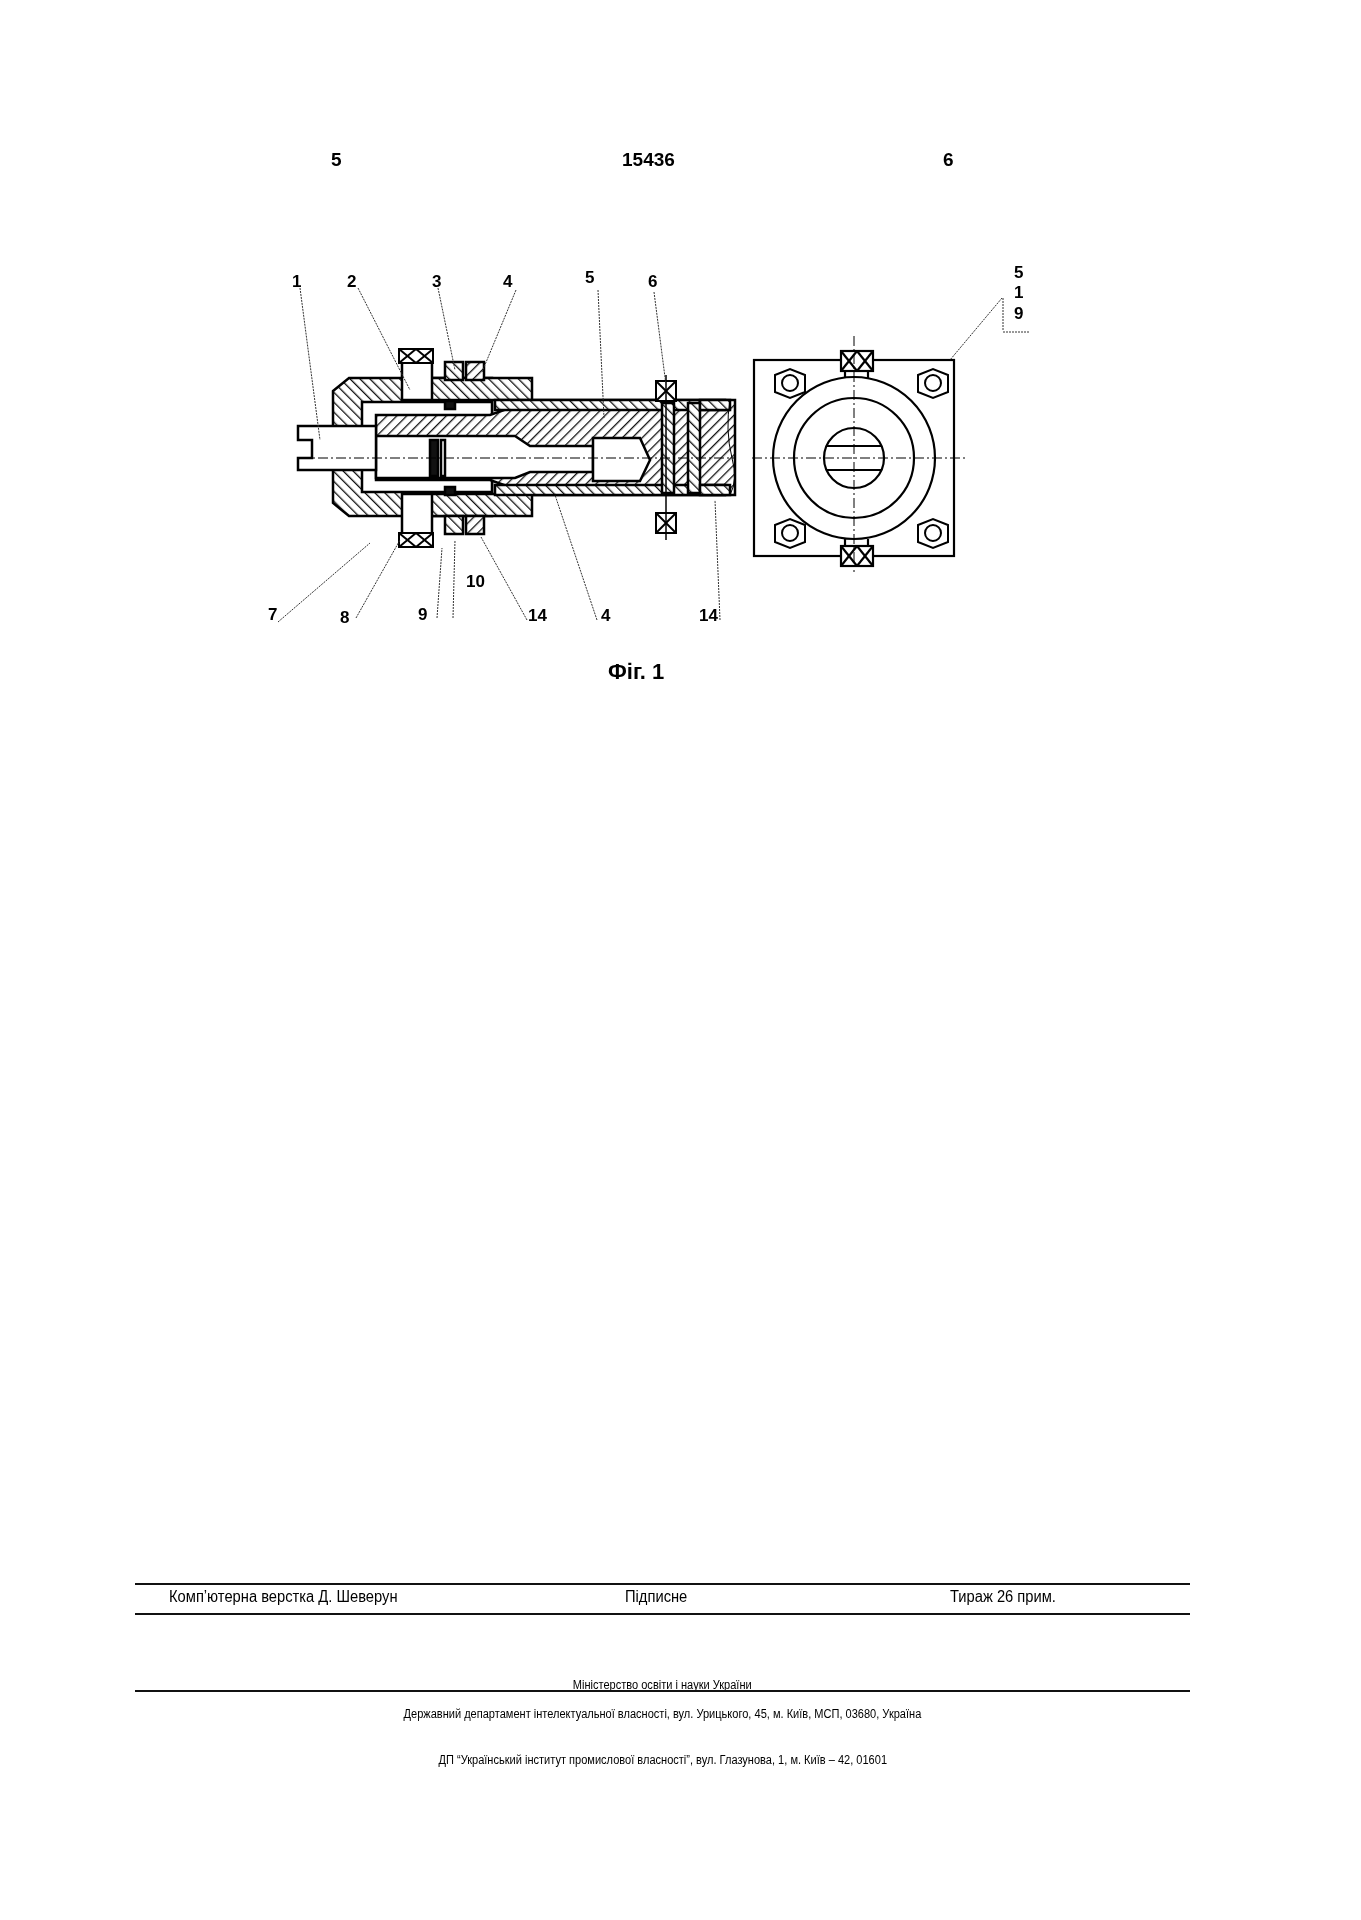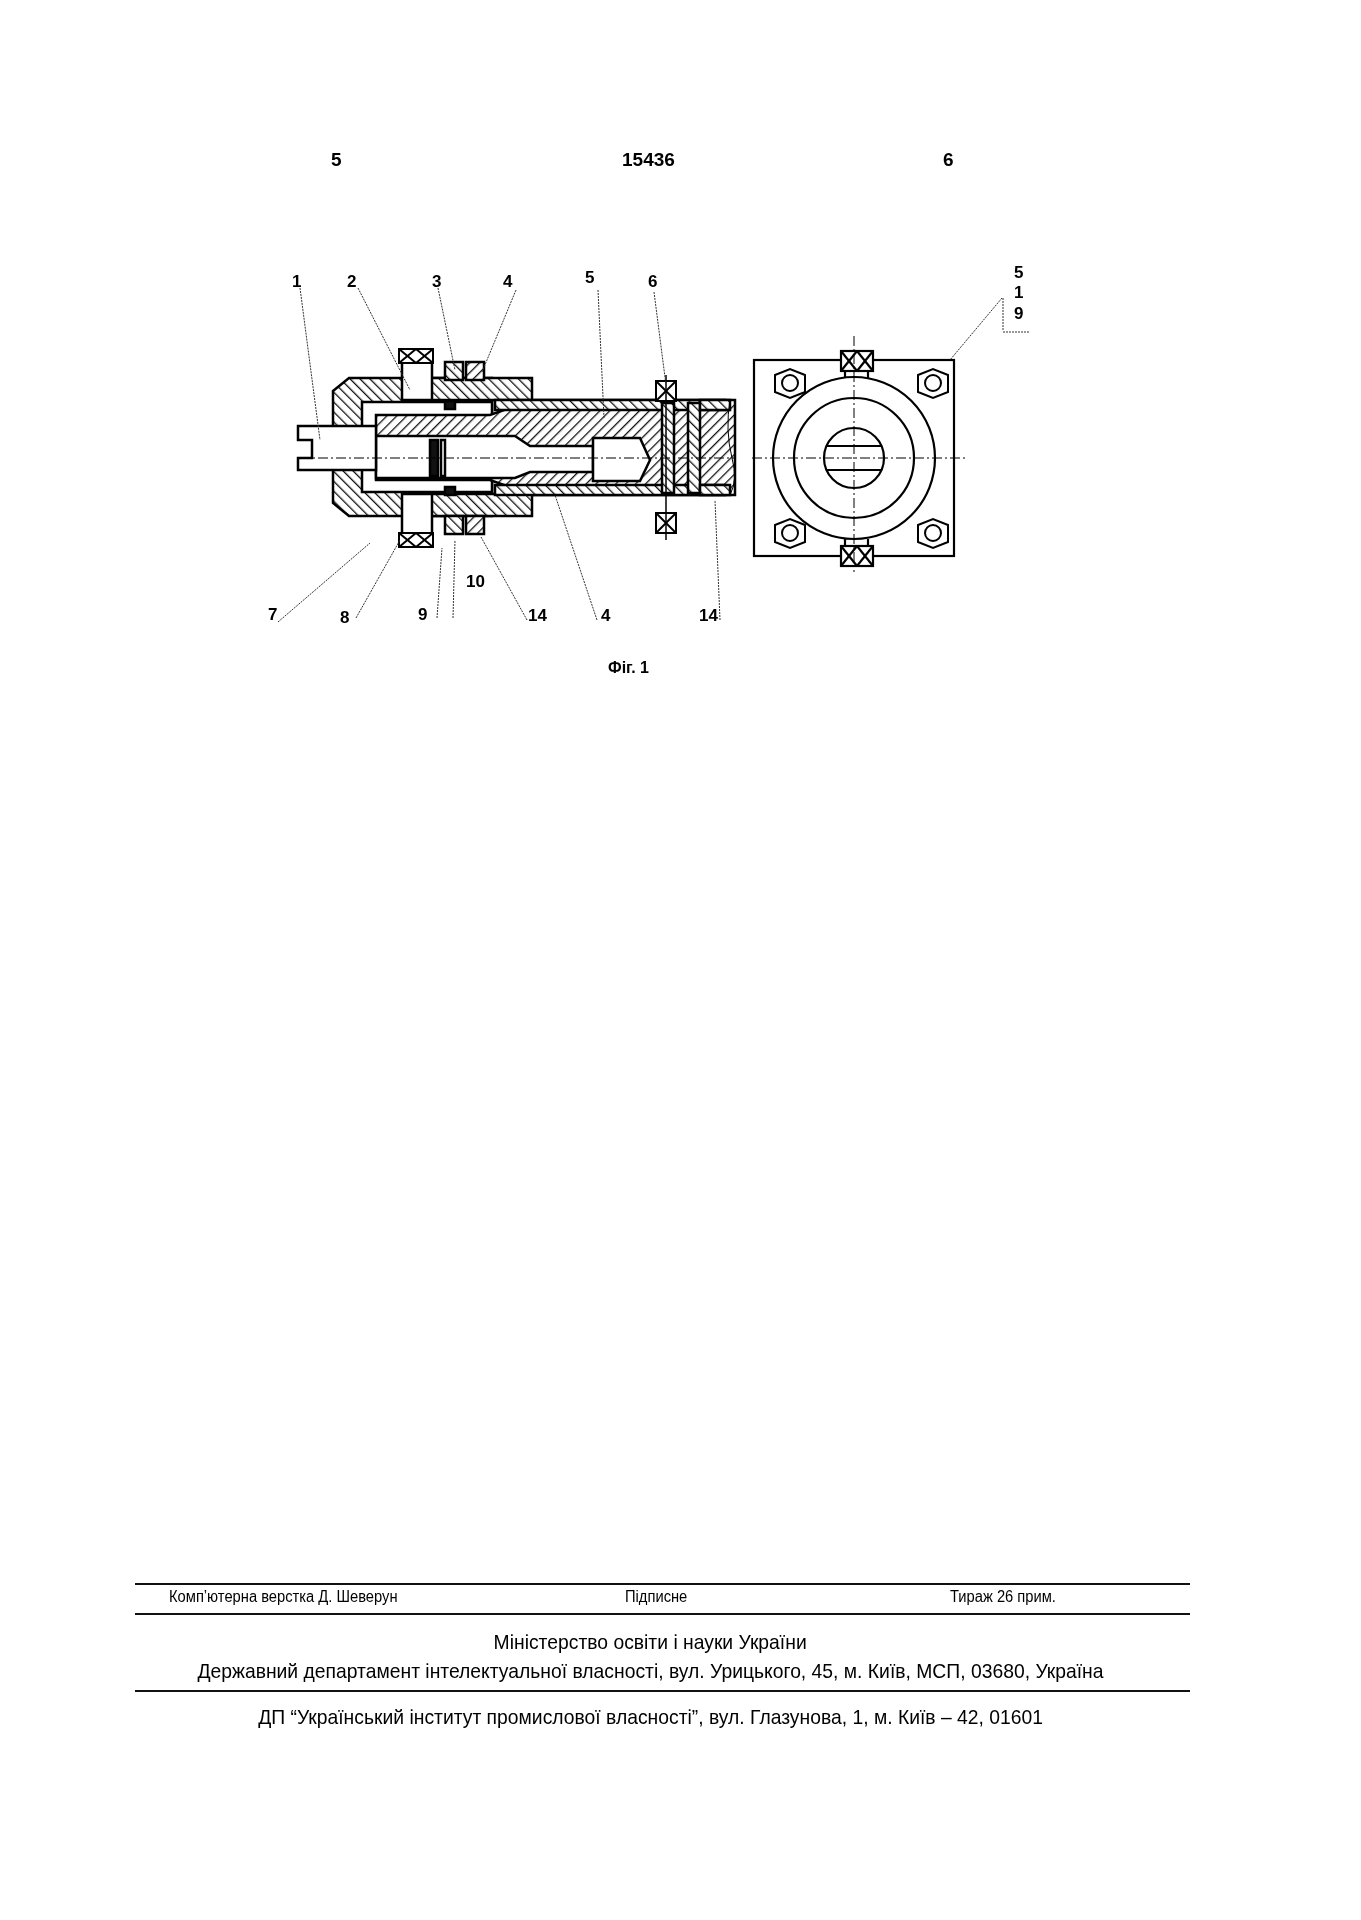--- a/index.html
+++ b/index.html
@@ -1,24 +1,24 @@
 <!DOCTYPE html>
 <html><head>
 <meta charset="utf-8">
 <style>
   html, body { margin: 0; padding: 0; background: #ffffff; }
   body { width: 1361px; height: 1920px; position: relative; overflow: hidden;
          font-family: "Liberation Sans", sans-serif; color: #000; }
   .abs { position: absolute; }
   .hdr { font-weight: bold; font-size: 19px; top: 149px; }
   .lbl { position: absolute; font-weight: bold; font-size: 17px; font-family: "Liberation Sans", sans-serif; }
-  .caption { position: absolute; top: 659px; left: 608px; font-weight: bold; font-size: 16px; }
+  .caption { position: absolute; top: 659px; left: 608px; font-weight: bold; font-size: 22px; }
   .rule { position: absolute; left: 135px; width: 1055px; height: 2px; background: #111; }
   .foot { position: absolute; font-size: 16px; transform: scaleX(0.92); transform-origin: left top; }
-  .center { position: absolute; left: 123px; width: 1055px; text-align: center; font-size: 21px; }
+  .center { position: absolute; left: 135px; width: 1055px; text-align: center; font-size: 12px; margin-top: 48px; }
   .center span { display: inline-block; transform: scaleX(0.92); }
   svg { position: absolute; left: 0; top: 0; }
 </style>
 </head>
 <body>
 
 <div class="abs hdr" style="left:331px;">5</div>
 <div class="abs hdr" style="left:622px;">15436</div>
 <div class="abs hdr" style="left:943px;">6</div>
 

